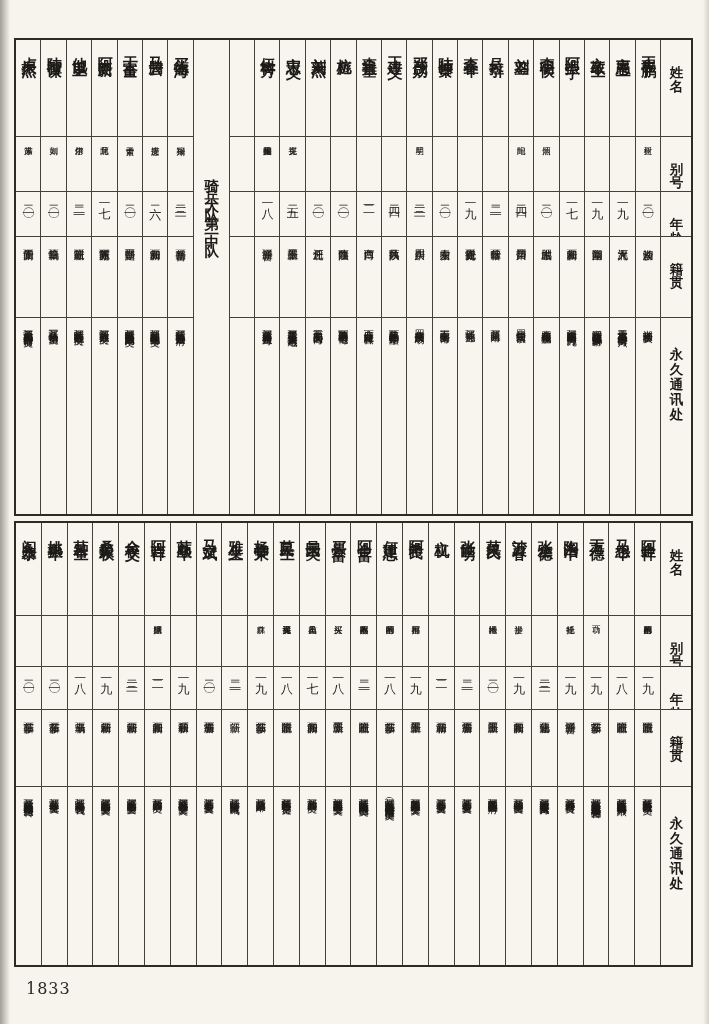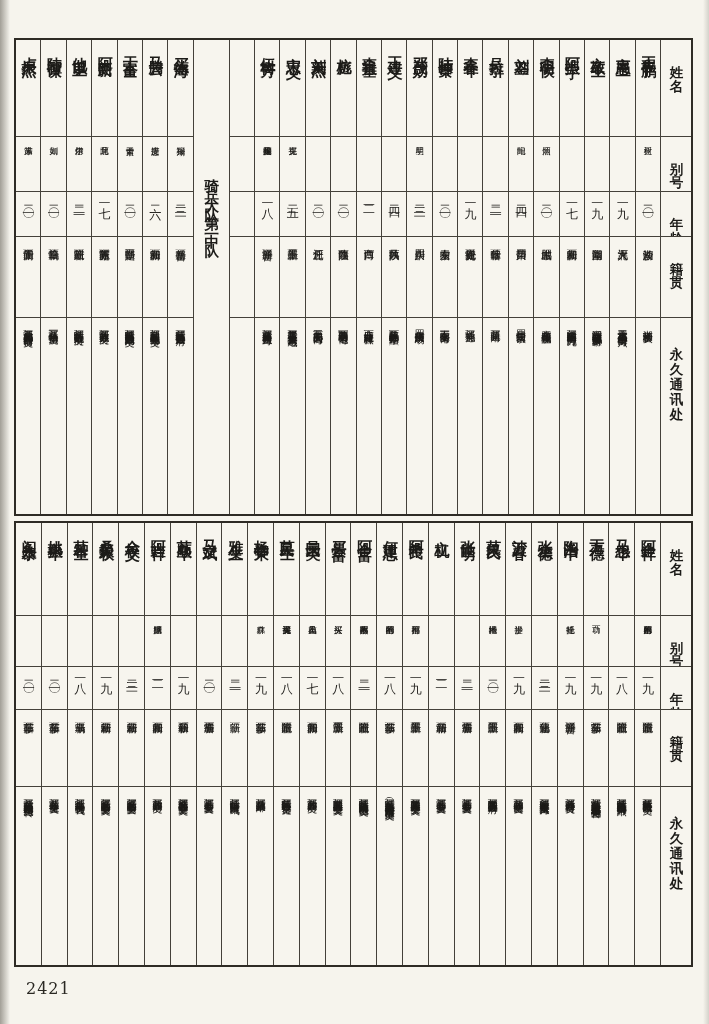--- a/index.html
+++ b/index.html
@@ -919,14 +919,14 @@
           </div>
           <div class="cell c-origin">
             <div class="vtext t-origin">新疆莎车</div>
           </div>
           <div class="cell c-addr">
             <div class="vtext t-addr">新疆省莎车县城内大街顾长清先生转</div>
           </div>
         </div>
       </div>
   </div>
-  <div class="pageno">2421</div>
+  <div class="pageno">1833</div>
 </div>
 
 </body></html>

